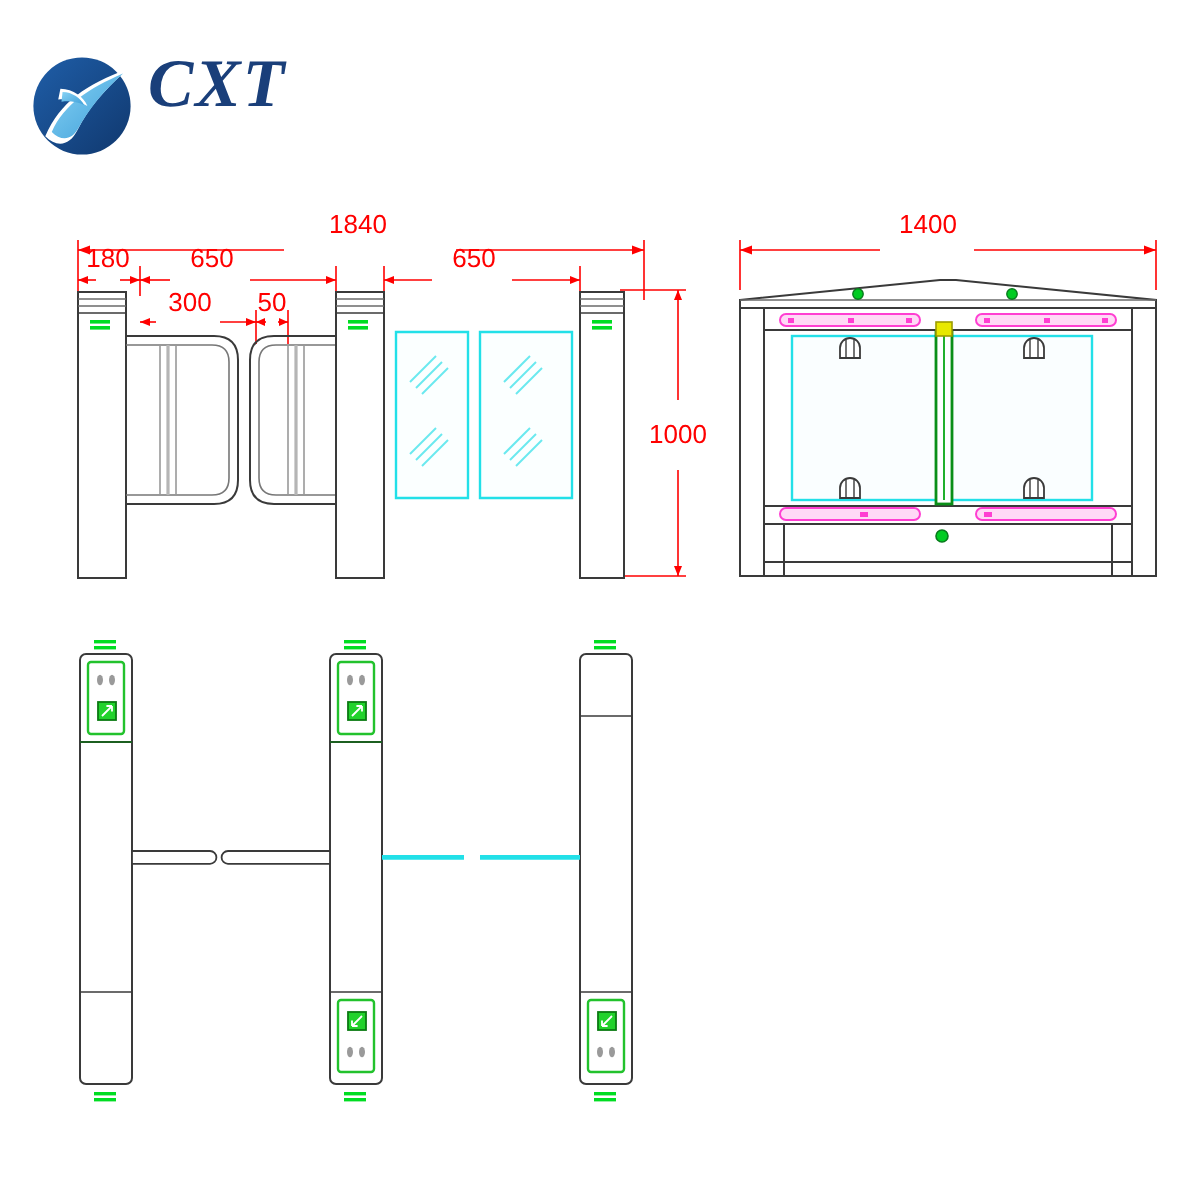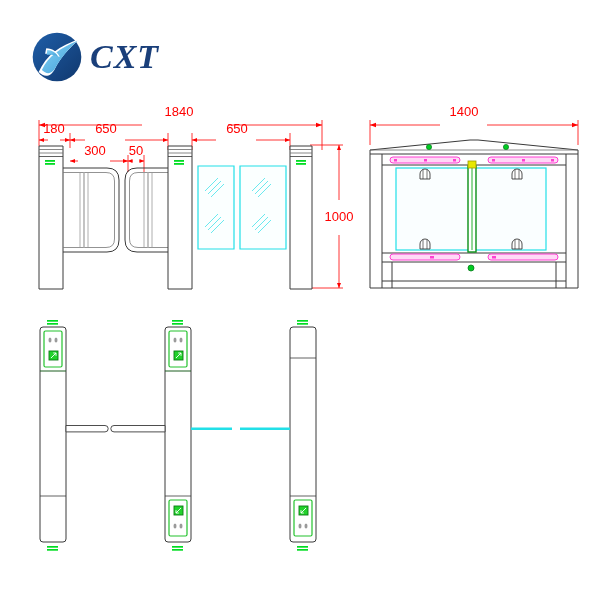--- a/index.html
+++ b/index.html
@@ -16,26 +16,25 @@
   }
   #sheet {
     position: absolute;
     left: 0; top: 0;
     width: 600px;
     height: 600px;
     background: #ffffff;
   }
   .logo-wrap {
     position: absolute;
-    left: 30px;
+    left: 14px;
     top: 26px;
     width: 180px;
     height: 62px;
     display: flex;
-    align-items: center;
     gap: 6px;
   }
   .logo-mark {
     width: 54px;
     height: 54px;
     flex: 0 0 auto;
   }
   .logo-text {
     font-family: "Liberation Serif", serif;
     font-weight: bold;

